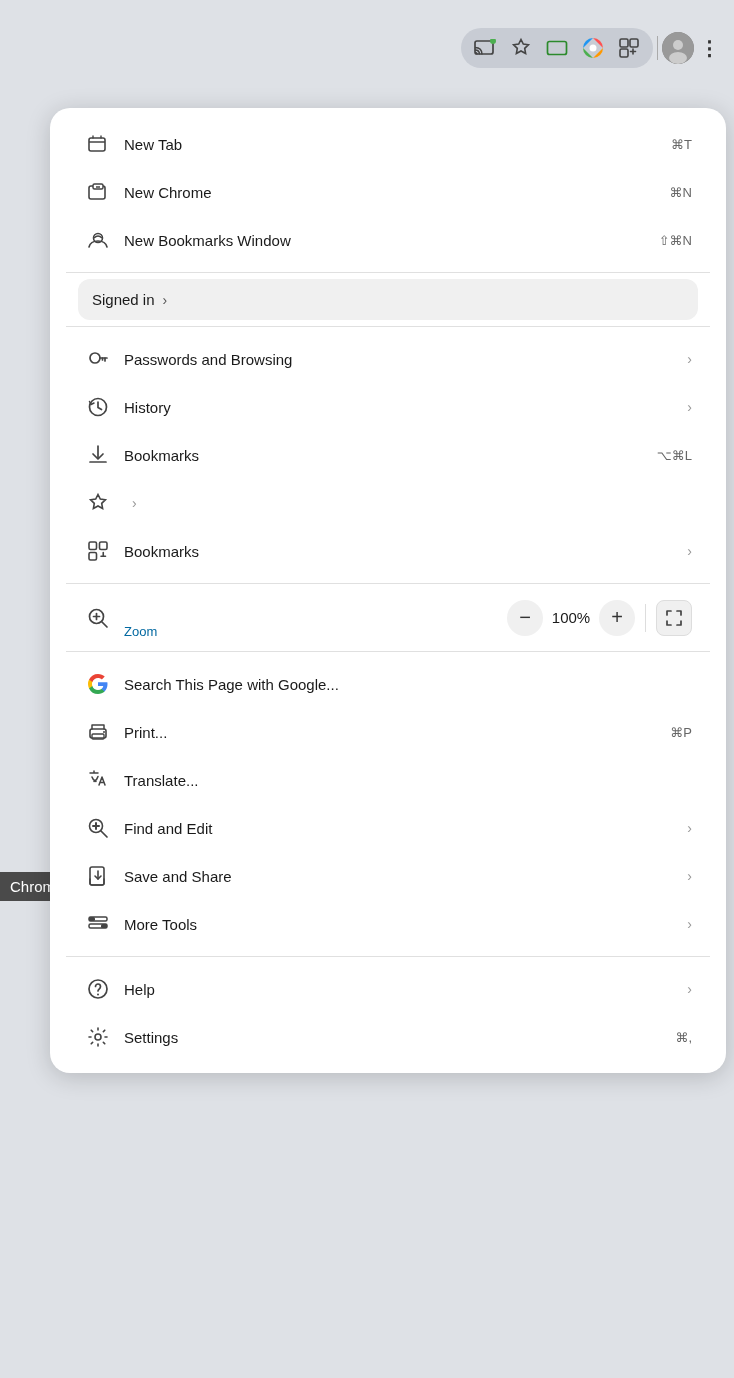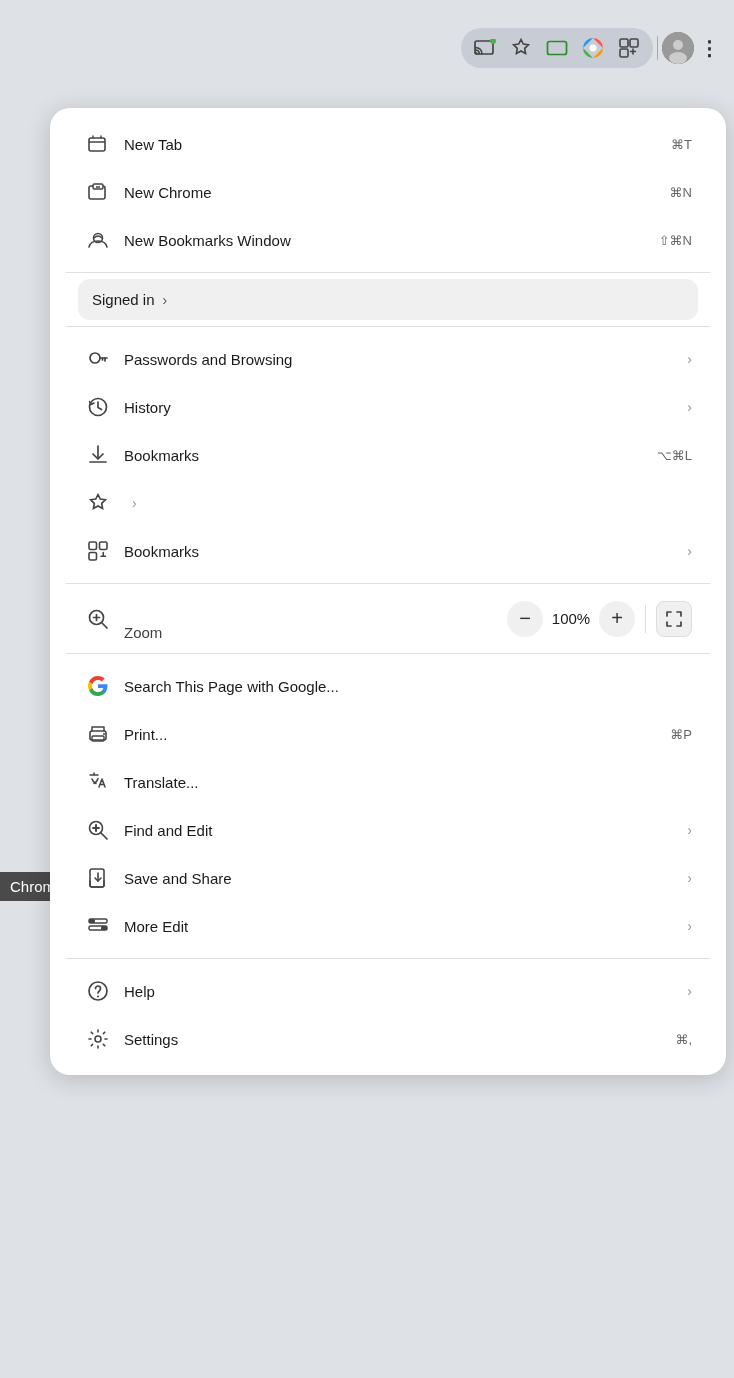--- a/index.html
+++ b/index.html
@@ -207,22 +207,22 @@
       height: 28px;
       display: flex;
       align-items: center;
       justify-content: center;
       margin-right: 12px;
       color: #333;
       font-size: 17px;
     }
 
     .zoom-label {
-      font-size: 15px;
-      color: #404040;
+      font-size: 13px;
+      color: #0369a1;
       margin-right: auto;
       margin-top: 28px;
     }
 
     .zoom-controls {
       display: flex;
       align-items: center;
       gap: 6px;
     }
 
@@ -544,21 +544,21 @@
 
     <div class="menu-item">
       <div class="menu-item-icon">
         <svg width="22" height="22" viewBox="0 0 22 22" fill="none">
           <rect x="2" y="4" width="18" height="4" rx="1.5" stroke="#444" stroke-width="1.5" fill="none"></rect>
           <rect x="2" y="11" width="18" height="4" rx="1.5" stroke="#444" stroke-width="1.5" fill="none"></rect>
           <rect x="2" y="4" width="6" height="4" rx="1.5" fill="#444"></rect>
           <rect x="14" y="11" width="6" height="4" rx="1.5" fill="#444"></rect>
         </svg>
       </div>
-      <span class="menu-item-label">More Edit</span>
+      <span class="menu-item-label">More Tools</span>
       <span class="menu-item-chevron">›</span>
     </div>
   </div>
 
   <div class="menu-divider"></div>
 
   <div class="menu-section">
 
     <div class="menu-item">
       <div class="menu-item-icon">

